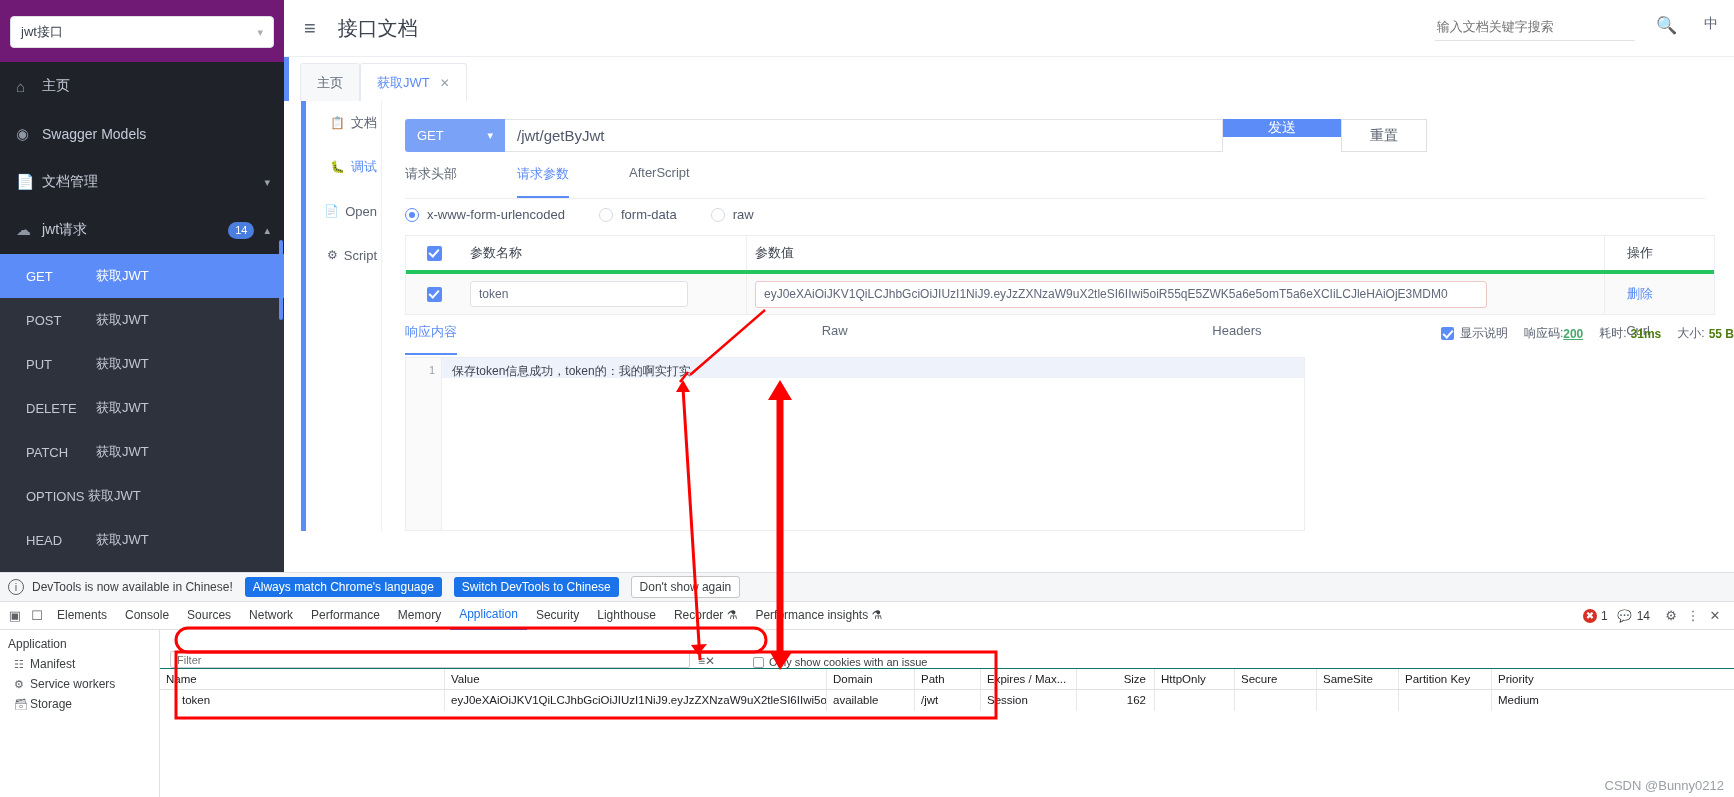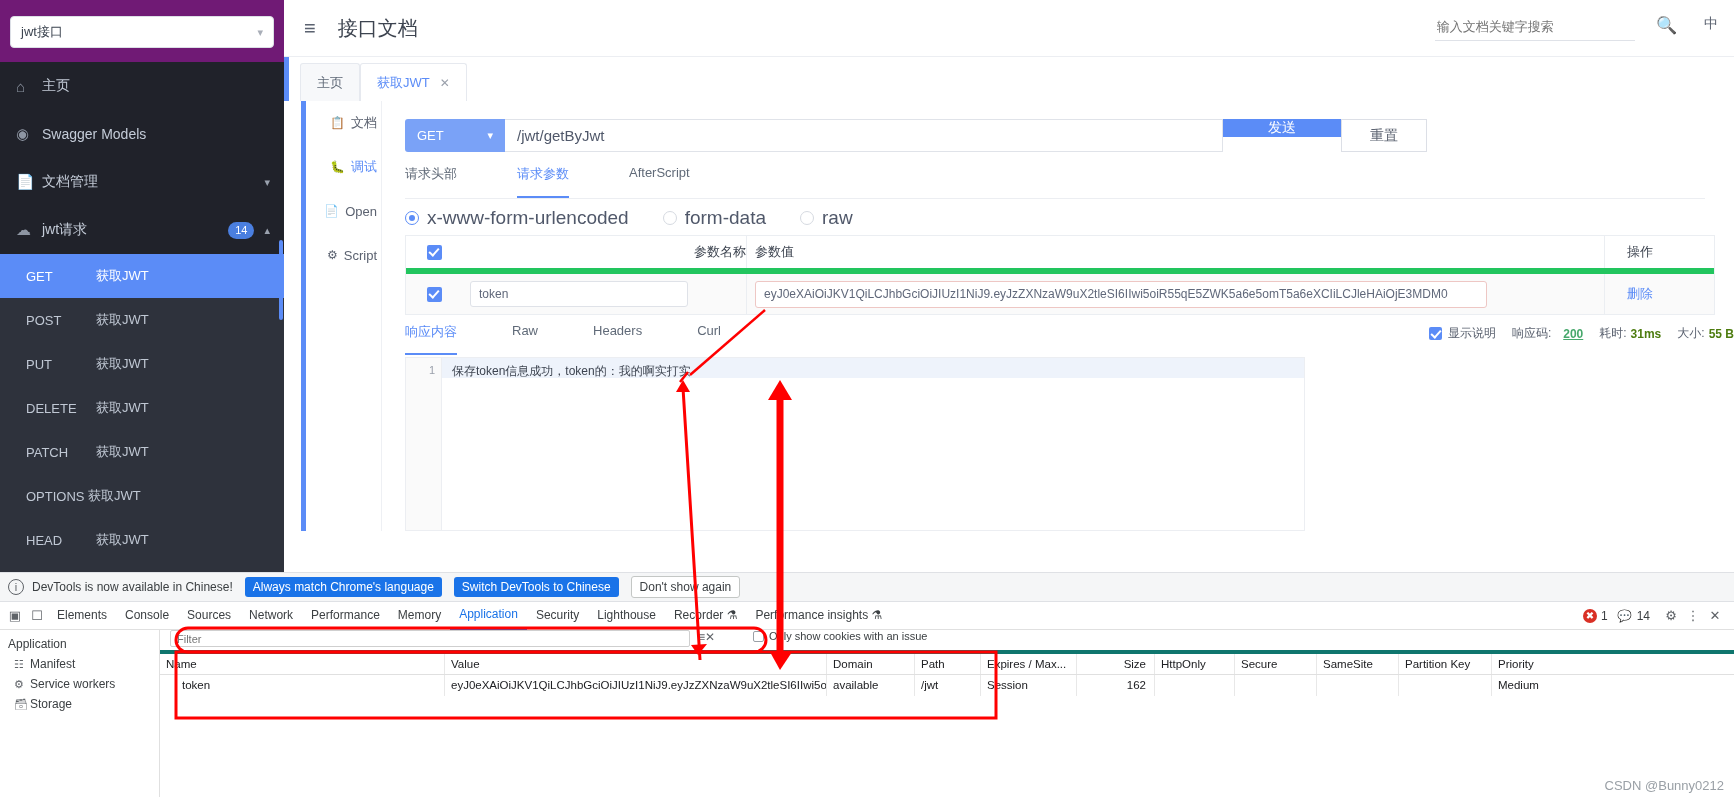--- a/index.html
+++ b/index.html
@@ -126,34 +126,34 @@
     font-family: "Liberation Sans", sans-serif;
   }
 
   .reqtabs {
     position: absolute; left: 23px; top: 64px; width: 1300px; height: 34px;
     display: flex; border-bottom: 1px solid #eceef2;
   }
   .rt { font-size: 13px; color: #606a78; margin-right: 60px; padding-bottom: 9px; }
   .rt.active { color: #5b8cf7; border-bottom: 2px solid #5b8cf7; }
 
-  .radios { position: absolute; left: 23px; top: 106px; display: flex; align-items: center; font-size: 19px; color: #50586a; }
+  .radios { position: absolute; left: 23px; top: 106px; display: flex; align-items: center; font-size: 13px; color: #50586a; }
   .radio { display: flex; align-items: center; margin-right: 34px; }
   .rdot {
     width: 14px; height: 14px; border-radius: 50%; border: 1px solid #d6dae1;
     margin-right: 8px; background: #fff; position: relative;
   }
   .rdot.on { border-color: #5b8cf7; }
   .rdot.on::after {
     content: ""; position: absolute; left: 3px; top: 3px;
     width: 6px; height: 6px; border-radius: 50%; background: #5b8cf7;
   }
 
   .ptable { position: absolute; left: 23px; top: 134px; width: 1310px; border: 1px solid #ebeef2; }
-  .ph { display: flex; height: 38px; align-items: center; border-bottom: 6px solid #22c55e; background: #fff; text-align: right; }
+  .ph { display: flex; height: 38px; align-items: center; border-bottom: 4px solid #22c55e; background: #fff; }
   .pr { display: flex; height: 40px; align-items: center; background: #fafafa; }
   .c-chk { width: 56px; display: flex; justify-content: center; }
   .c-name { width: 284px; padding-left: 8px; font-size: 13px; color: #3d4450; }
   .c-val  { flex: 1; padding-left: 8px; font-size: 13px; color: #3d4450; border-left: 1px solid #ebeef2; height: 100%;
             display: flex; align-items: center; }
   .c-op   { width: 110px; padding-left: 22px; font-size: 13px; color: #3d4450; border-left: 1px solid #ebeef2;
             height: 100%; display: flex; align-items: center; }
   .c-op.link { color: #5b8cf7; }
   .chk {
     width: 15px; height: 15px; background: #5b8cf7; border-radius: 2px;
@@ -168,30 +168,30 @@
     font-size: 12px; color: #60687a; padding: 0 8px; outline: none;
     font-family: "Liberation Sans", sans-serif; background: #fff;
   }
   .in-val {
     width: 732px; height: 27px; border: 1px solid #eec7c4; border-radius: 3px;
     font-size: 12px; color: #60687a; padding: 0 8px; outline: none;
     font-family: "Liberation Sans", sans-serif; background: #fff;
     white-space: nowrap; overflow: hidden;
   }
 
-  .resptabs { position: absolute; left: 23px; top: 222px; width: 1300px; height: 32px; display: flex; }
+  .resptabs { position: absolute; left: 23px; top: 222px; width: 1300px; height: 32px; display: flex; justify-content: space-between; }
   .resptabs .rt { margin-right: 55px; }
   .respmeta {
     position: absolute; right: 0px; top: 224px; display: flex; align-items: center;
     font-size: 12px; color: #5b6270;
   }
   .respmeta .chk { width: 13px; height: 13px; margin-right: 6px; }
   .respmeta .k { margin-left: 16px; color: #5b6270; }
   .respmeta .v { color: #4d7c0f; margin-left: 4px; font-weight: bold; }
-  .respmeta .v2 { color: #47a86c; margin-left: 12px; font-weight: bold; text-decoration: underline; }
+  .respmeta .v2 { color: #47a86c; margin-left: 0; font-weight: bold; text-decoration: underline; }
 
   .codebox {
     position: absolute; left: 23px; top: 256px; width: 900px; height: 174px;
     border: 1px solid #eceef2; background: #fff; display: flex;
   }
   .gutter { width: 36px; background: #fafafa; border-right: 1px solid #eceef2;
             font-size: 11px; color: #9aa0ab; text-align: right; padding: 6px 6px 0 0; }
   .codeline { flex: 1; padding: 5px 0 0 10px; font-size: 12px; color: #3d4450;
               background: #eef3fb; height: 20px; }
 
@@ -228,21 +228,21 @@
                font-size: 10px; display: flex; align-items: center; justify-content: center; }
   .dt-right .num { margin: 0 10px 0 4px; font-size: 12px; color: #3c4043; }
 
   .dt-body { display: flex; height: 167px; }
   .dt-side { width: 160px; border-right: 1px solid #e0e0e0; font-size: 12px; color: #3c4043; padding-top: 4px; }
   .dt-side .hdr { padding: 3px 8px; font-size: 12px; color: #3c4043; }
   .dt-side .row { display: flex; align-items: center; padding: 3px 8px 3px 14px; }
   .dt-side .row .ic { width: 16px; font-size: 11px; color: #5f6368; }
 
   .dt-main { flex: 1; position: relative; }
-  .ck-toolbar { height: 24px; display: flex; align-items: flex-start; padding-left: 10px; border-bottom: 4px solid #0f766e; }
+  .ck-toolbar { height: 24px; display: flex; align-items: flex-end; padding-left: 10px; border-bottom: 1px solid #0f766e; margin-top: 15px; }
   .ck-filter { width: 520px; height: 17px; border: 1px solid #cfcfcf; border-radius: 2px;
                font-size: 11px; color: #9aa0a6; padding: 0 6px; outline: none;
                font-family: "Liberation Sans", sans-serif; }
   .ck-only { margin-left: 38px; font-size: 11px; color: #3c4043; display: flex; align-items: center; }
   .ck-box { width: 11px; height: 11px; border: 1px solid #9aa0a6; border-radius: 2px; margin-right: 5px; background: #fff; }
 
   .ck-table { width: 100%; font-size: 11.5px; color: #202124; }
   .ck-head { display: flex; height: 21px; align-items: center; border-bottom: 1px solid #e0e0e0; background: #fff; }
   .ck-row  { display: flex; height: 21px; align-items: center; }
   .ck-c { padding-left: 6px; border-right: 1px solid #e8e8e8; height: 100%; line-height: 21px;

